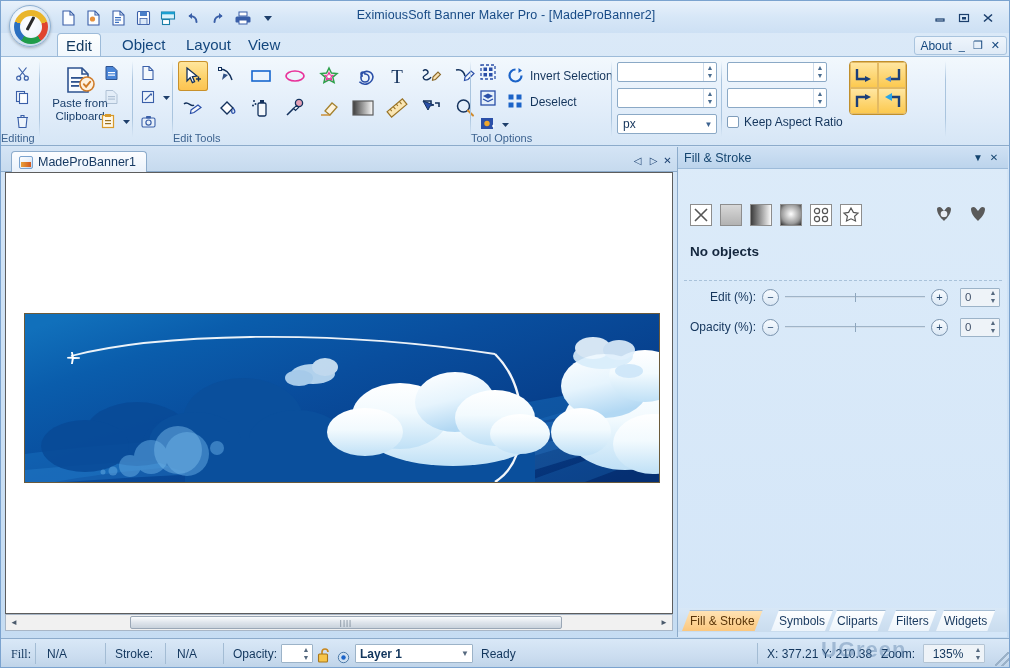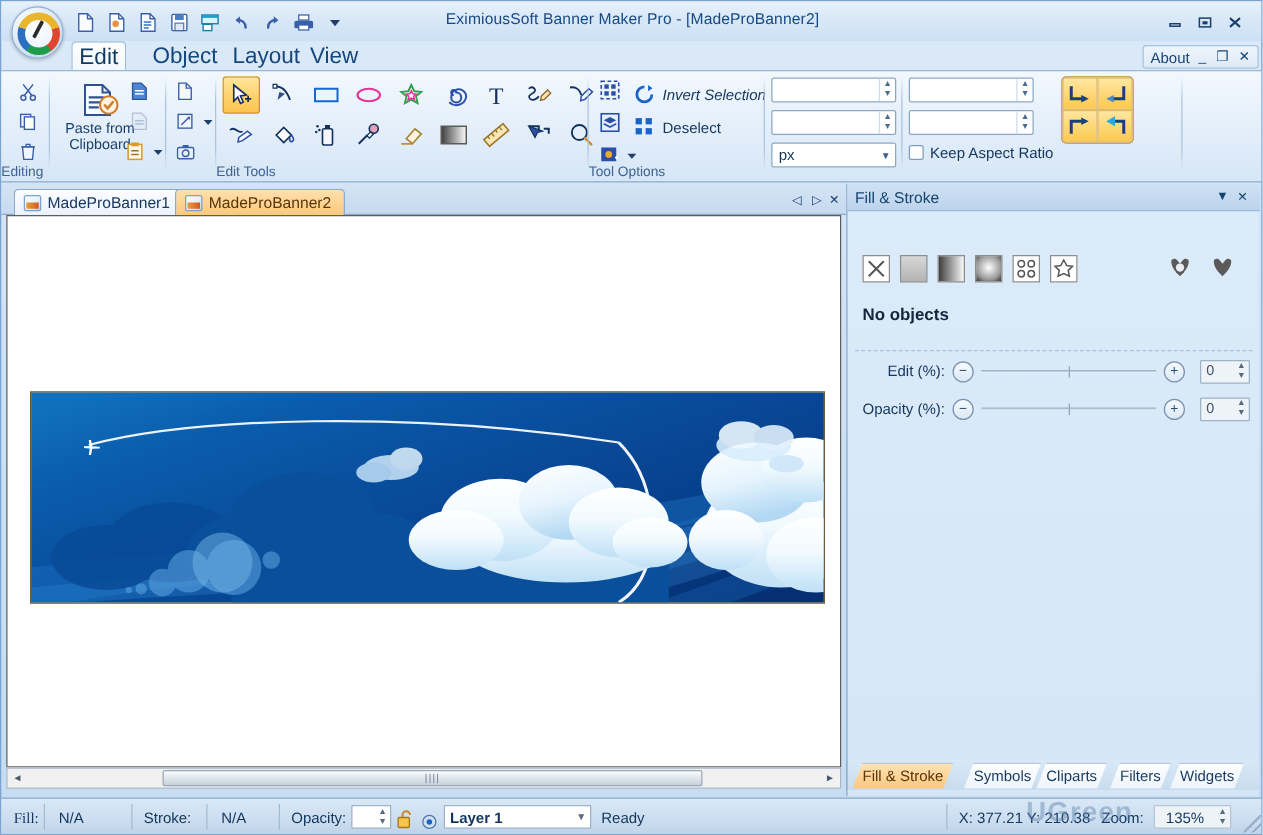--- a/index.html
+++ b/index.html
@@ -63,21 +63,21 @@
     color:#1b3f6d; font-size:11px; cursor:pointer;
   }
 
   
   #ribbon-tabs {
     position:absolute; left:0; top:32px; width:1010px; height:23px;
   }
   .rtab {
     position:absolute; top:0; height:23px; padding:0 13px;
     display:flex; align-items:center; justify-content:center;
-    font-size:18px; color:#14477e; cursor:pointer;
+    font-size:15px; color:#14477e; cursor:pointer;
   }
   .rtab.active {
     background: linear-gradient(180deg,#fdfefe 0%, #f2f8fd 100%);
     border:1px solid #9dbbd9; border-bottom:none;
     border-radius:4px 4px 0 0;
     color:#12395f; font-weight:400;
   }
   #about-group {
     position:absolute; right:4px; top:3px; height:19px;
     display:flex; align-items:center; gap:6px;
@@ -734,21 +734,21 @@
             <circle cx="7" cy="7.5" r="2.7" fill="#f0a72a"></circle>
             <path d="M12 10h2.5M13.2 8.7v2.6" stroke="#fff" stroke-width="1.1"></path>
           </svg>
       </div>
       <div class="tbtn" style="left:29px; top:59px; width:11px; height:16px;">
         <svg width="9" height="9" viewBox="0 0 9 9">
             <path d="M1 3h7L4.5 7z" fill="#1e3f6b"></path>
           </svg>
       </div>
 
-      <div class="opt-row" style="left:36px; top:10px;font-style:italic;">
+      <div class="opt-row" style="left:36px; top:10px;">
         <svg width="17" height="17" viewBox="0 0 17 17" style="margin-right:6px">
           <path d="M8.5 2.5a6 6 0 106 6" fill="none" stroke="#1b63c8" stroke-width="2.2"></path>
           <path d="M11.5 1l3.5 2.5L11.5 6z" fill="#1b63c8"></path>
         </svg>
         <span class="opt-lbl">Invert Selection</span>
       </div>
       <div class="opt-row" style="left:36px; top:36px;">
         <svg width="17" height="17" viewBox="0 0 17 17" style="margin-right:6px">
           <rect x="1.5" y="1.5" width="5" height="5" fill="#1b63c8"></rect>
             <rect x="9.5" y="1.5" width="5" height="5" fill="#1b63c8"></rect>
@@ -830,24 +830,20 @@
       <div class="grp-label" style="left:0; width:370px;">Tool Options</div>
     </div>
 
     <div class="grp-sep" style="left:944px; top:4px;"></div>
   </div>
 
   <div id="doctabs">
     <div class="dtab inactive" style="left:10px;">
       <span class="dtab-ico"></span>
       <span>MadeProBanner1</span>
-    </div>
-    <div class="dtab active" style="left:139px;">
-      <span class="dtab-ico"></span>
-      <span>MadeProBanner2</span>
     </div>
     <div class="dtab-nav" style="left:629px;">◁</div>
     <div class="dtab-nav" style="left:645px;">▷</div>
     <div class="dtab-nav" style="left:659px;">✕</div>
   </div>
 
   <div id="canvas-wrap">
     <div id="banner">
       <svg width="634" height="168" viewBox="0 0 634 168">
         <defs>

